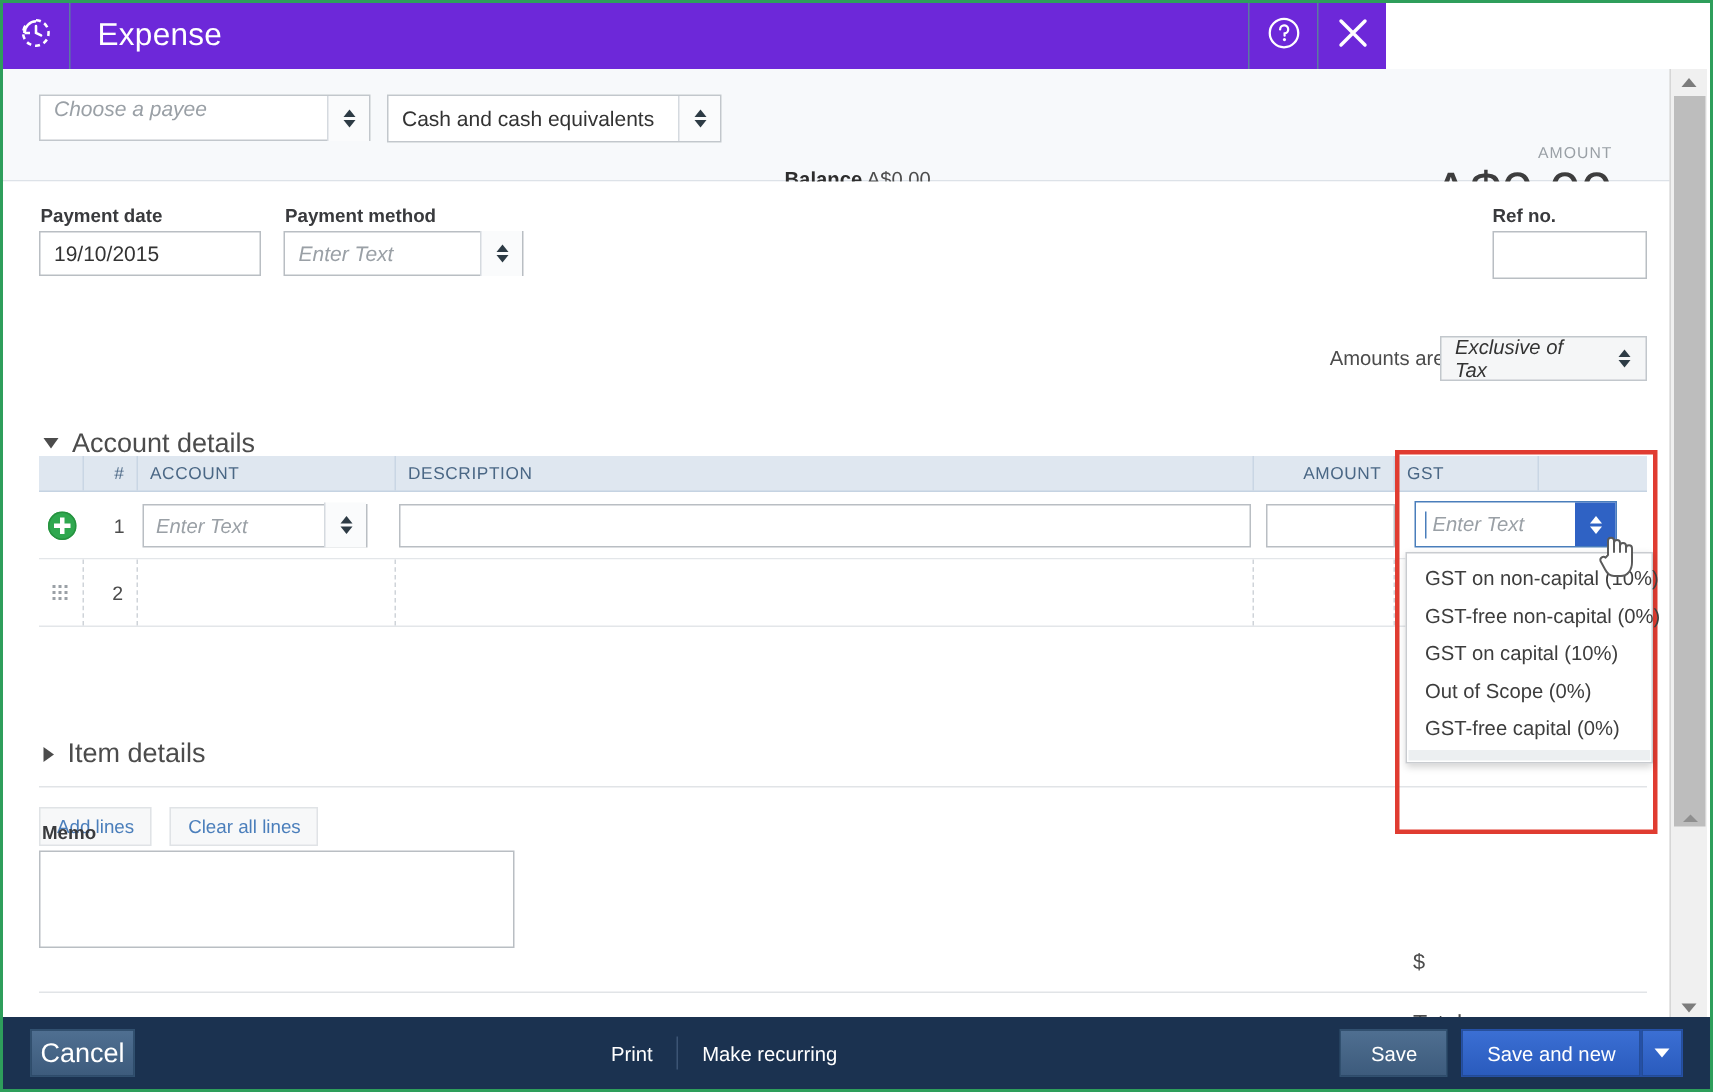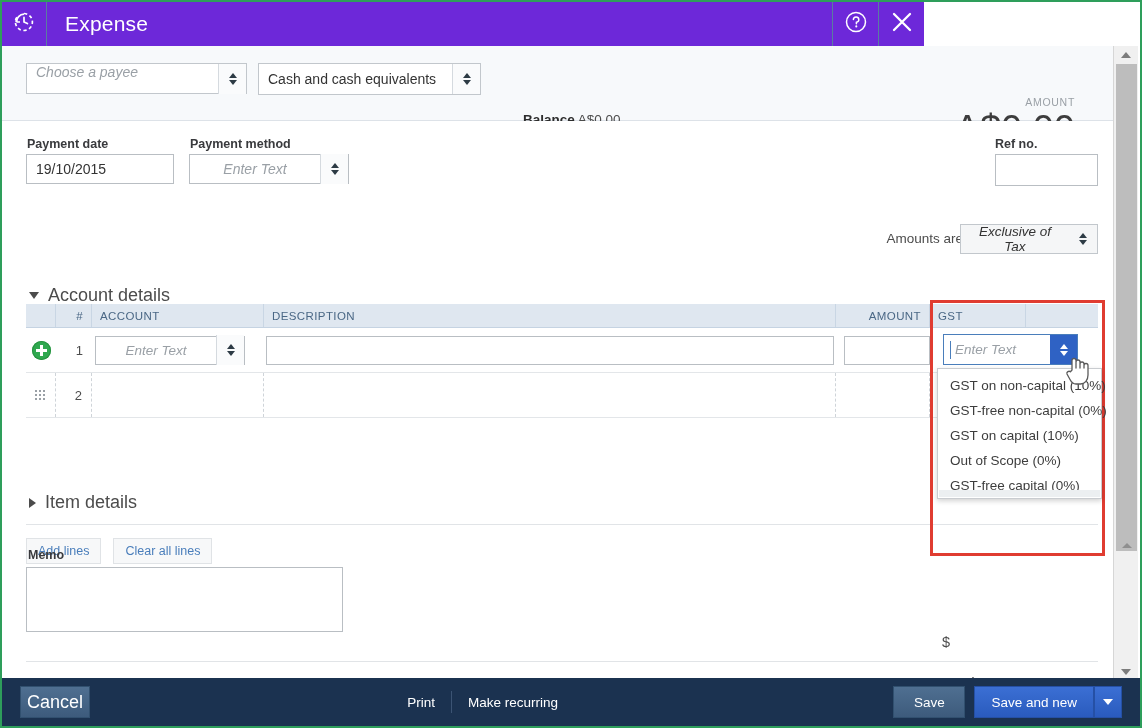--- a/index.html
+++ b/index.html
@@ -84,21 +84,21 @@
     position: absolute; right: 40px; top: 50px;
     font-size: 10.5px; color: #9aa0a6; letter-spacing: 0.7px;
   }
   .amount-value {
     position: absolute; right: 40px; top: 62px;
     font-size: 38px; color: #3d3d3d; font-weight: 300;
     line-height: 42px;
   }
 
   
-  .body-area { position: absolute; top: 119px; left: 0; width: 1113px; height: 561px; background:#fff;text-align:center; }
+  .body-area { position: absolute; top: 119px; left: 0; width: 1113px; height: 561px; background:#fff; }
 
   .fld-label { font-size: 12.5px; font-weight: bold; color: #393a3d; }
   .txtbox { border: 1px solid #b9bec3; background: #fff; font-size: 14px; color: #333; }
 
   .pay-date-lbl { position:absolute; left:25px; top:16px; }
   .pay-date-box { position:absolute; left:24px; top:33px; width:148px; height:30px; display:flex; align-items:center; padding:0 9px; }
   .pay-meth-lbl { position:absolute; left:188px; top:16px; }
   .pay-meth-box { position:absolute; left:187px; top:33px; width:160px; height:30px; display:flex; align-items:center; }
   .pay-meth-box .val { flex:1; padding:0 9px; color:#9aa0a6; font-style:italic; font-size:14px; }
   .ref-lbl  { position:absolute; left:993px; top:16px; }
@@ -219,21 +219,21 @@
   }
   .gst-combo .btn .up   { width:0;height:0;border-left:4px solid transparent;border-right:4px solid transparent;border-bottom:5px solid #fff; margin-bottom:2px;}
   .gst-combo .btn .down { width:0;height:0;border-left:4px solid transparent;border-right:4px solid transparent;border-top:5px solid #fff;}
 
   .gst-menu {
     position:absolute; left:935px; top:366px;
     width:165px;
     background:#fff; border:1px solid #c9ccd0;
     box-shadow: 0 2px 5px rgba(0,0,0,0.18);
     z-index: 44;
-    padding-top: 4px; 
+    padding-top: 4px; padding-bottom: 10px;
   }
   .gst-menu .opt {
     padding:5px 12px; font-size:13.5px; color:#3d3d3d;
     cursor:pointer; white-space:nowrap;
   }
   .gst-menu .scrollstrip {
     position:absolute; left:1px; right:1px; bottom:1px; height:7px; background:#eceff1;
   }
 
   

